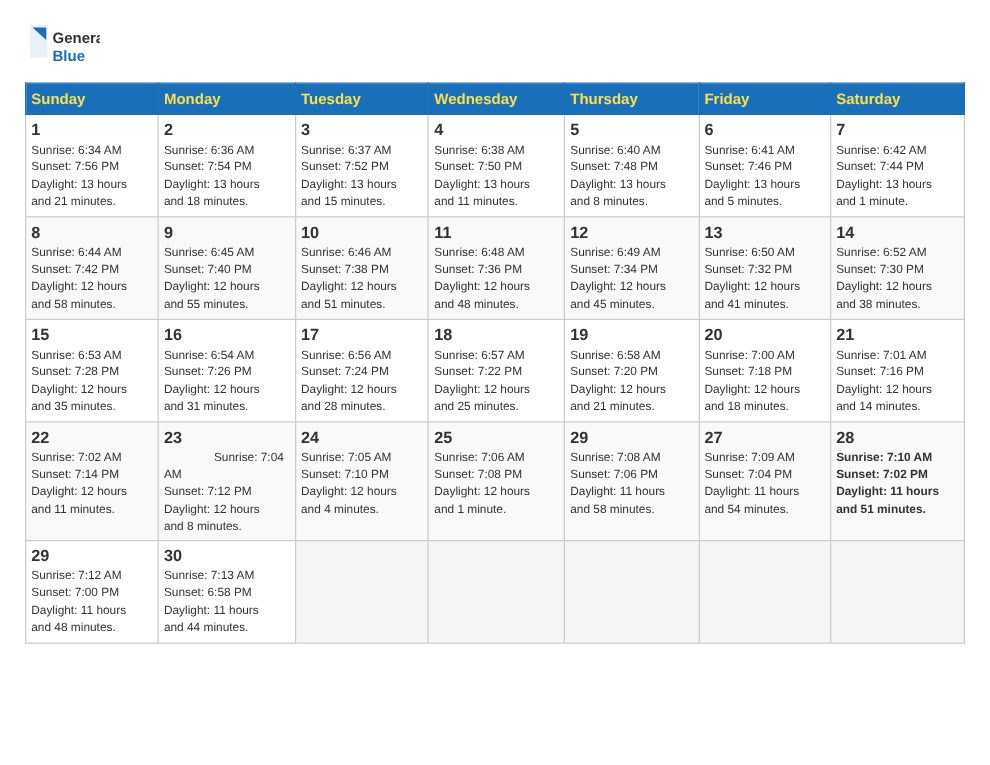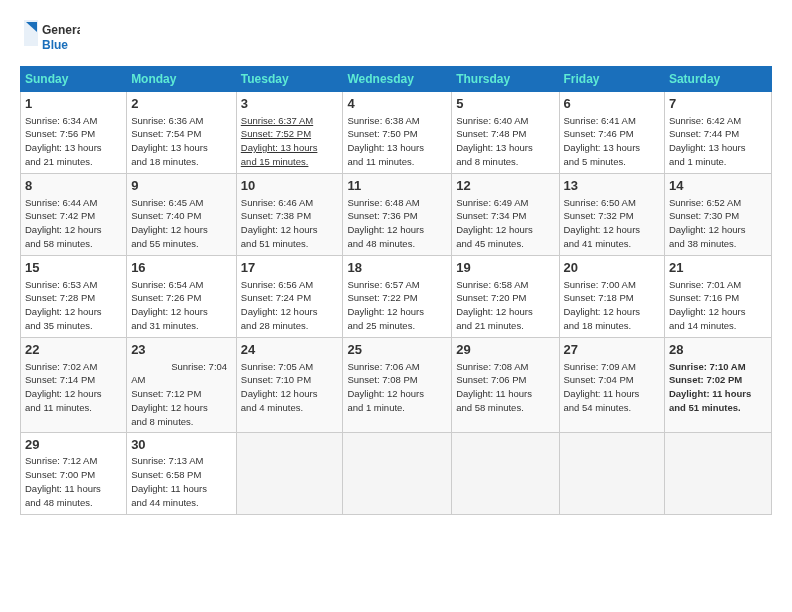--- a/index.html
+++ b/index.html
@@ -39,21 +39,21 @@
       font-size: 14px;
       color: #555;
     }
     .calendar {
       width: 100%;
       border-collapse: collapse;
       font-size: 10px;
     }
     .calendar th {
       background: #1a6fbb;
-      color: #5eead4;
+      color: #fde047;
       padding: 5px 4px;
       text-align: left;
       font-size: 12px;
       font-weight: bold;
       border: 1px solid #1a6fbb;
     }
     .calendar td {
       border: 1px solid #ccc;
       vertical-align: top;
       padding: 3px 4px;
@@ -114,21 +114,21 @@
     <tbody id="cal-body">
     <tr>
           <td><span class="day-num">1</span><span class="day-info" style="white-space: pre-wrap;">Sunrise: 6:34 AM
 Sunset: 7:56 PM
 Daylight: 13 hours
 and 21 minutes.</span></td>
           <td><span class="day-num">2</span><span class="day-info" style="white-space: pre-wrap;">Sunrise: 6:36 AM
 Sunset: 7:54 PM
 Daylight: 13 hours
 and 18 minutes.</span></td>
-          <td><span class="day-num">3</span><span class="day-info" style="white-space: pre-wrap; text-decoration: underline;">Sunrise: 6:37 AM
+          <td><span class="day-num">3</span><span class="day-info" style="white-space: pre-wrap;">Sunrise: 6:37 AM
 Sunset: 7:52 PM
 Daylight: 13 hours
 and 15 minutes.</span></td>
           <td><span class="day-num">4</span><span class="day-info" style="white-space: pre-wrap;">Sunrise: 6:38 AM
 Sunset: 7:50 PM
 Daylight: 13 hours
 and 11 minutes.</span></td>
           <td><span class="day-num">5</span><span class="day-info" style="white-space: pre-wrap;">Sunrise: 6:40 AM
 Sunset: 7:48 PM
 Daylight: 13 hours

